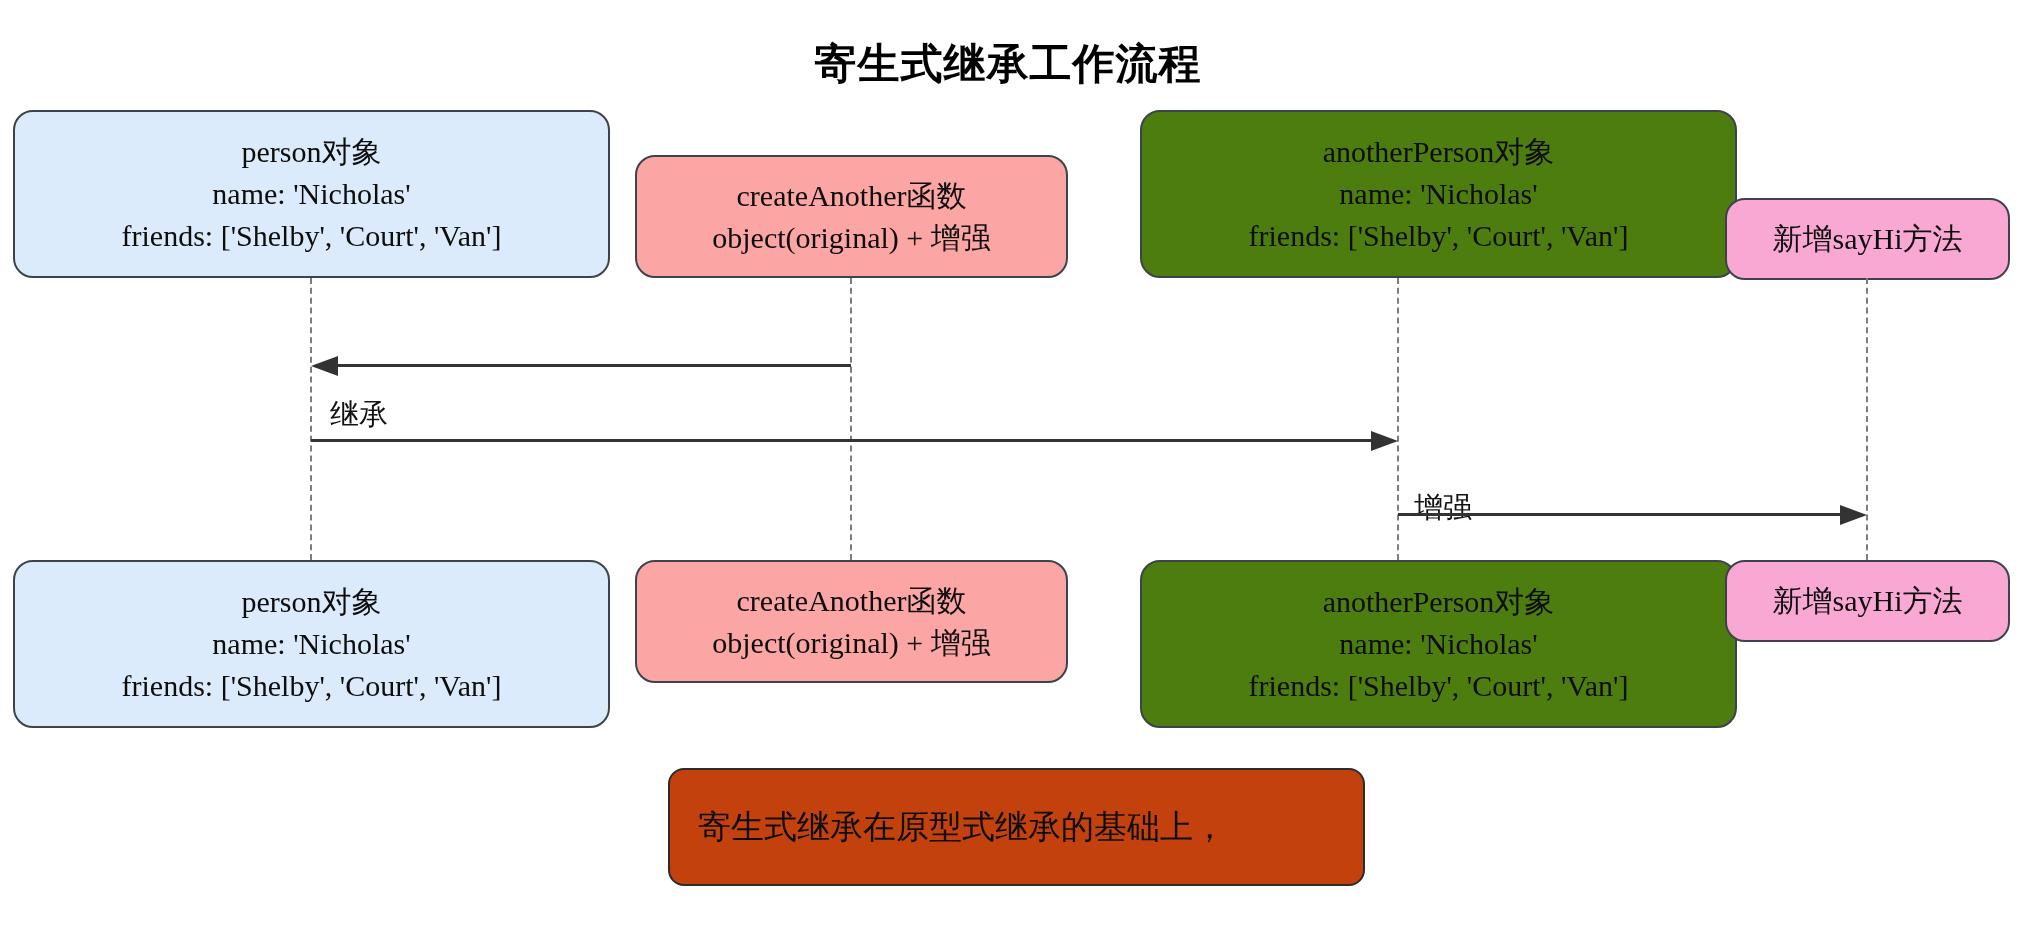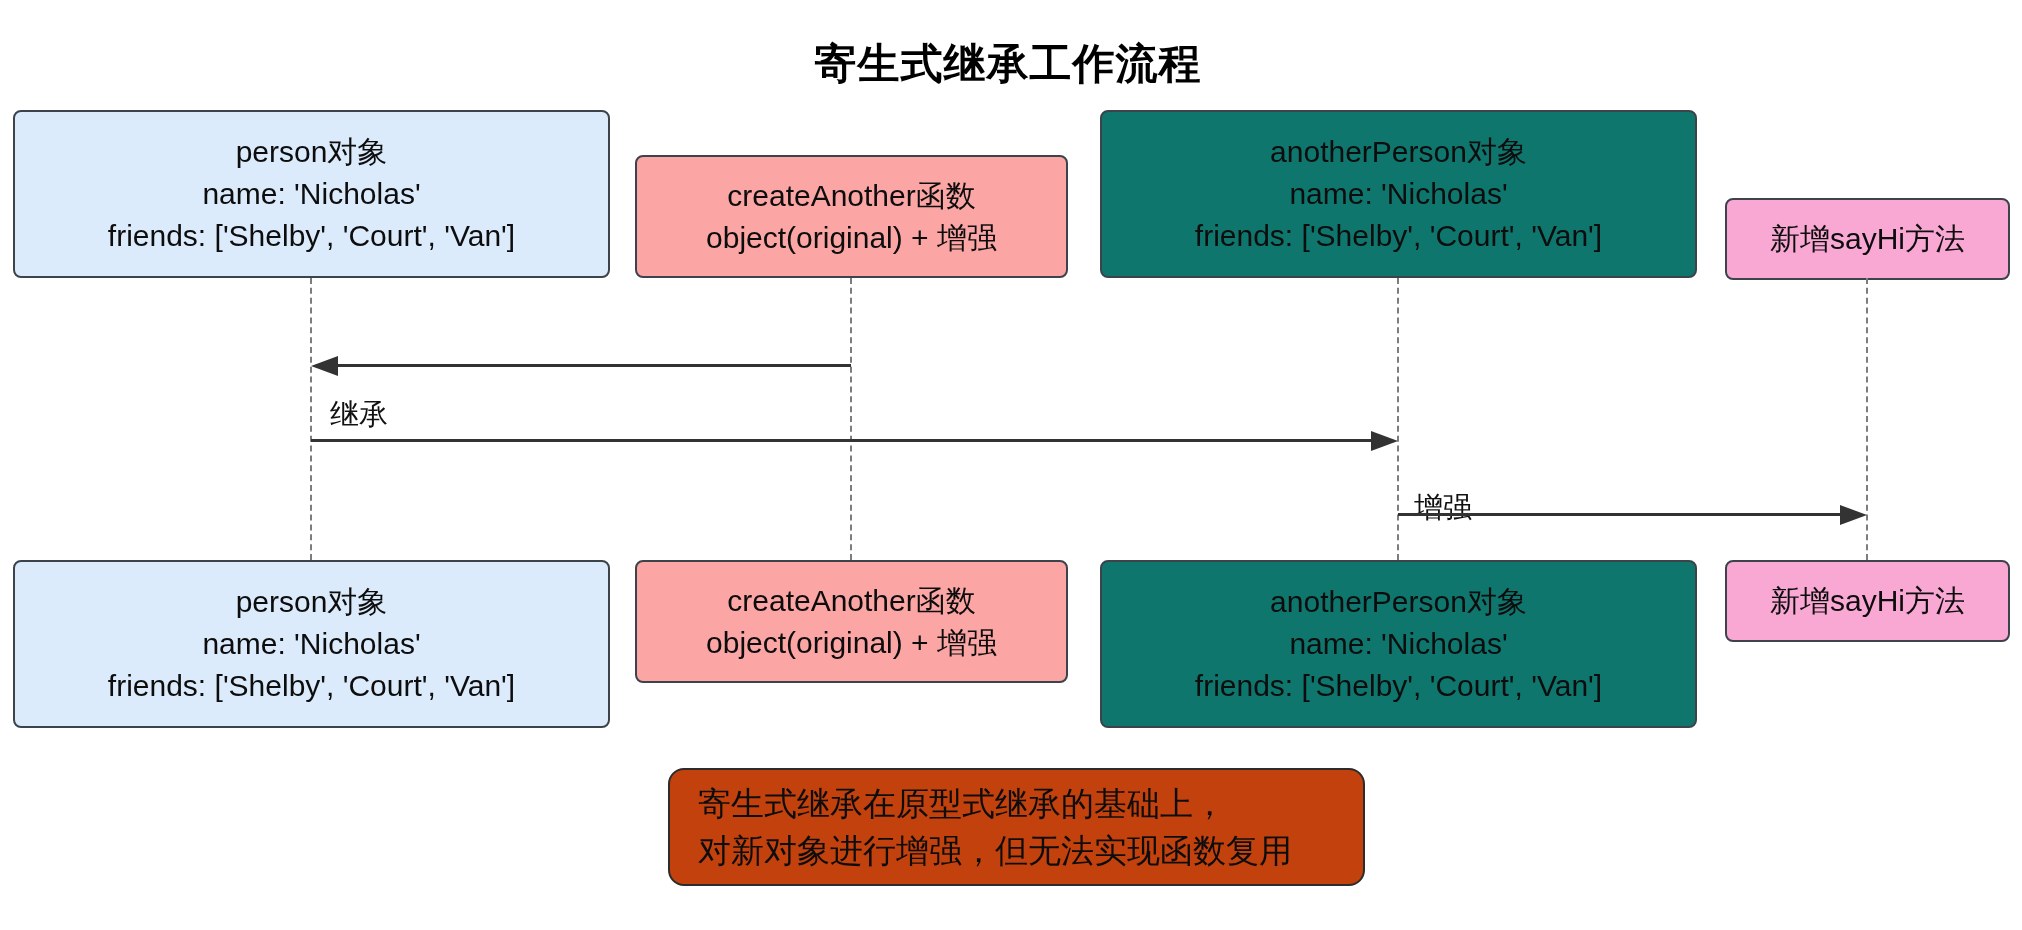--- a/index.html
+++ b/index.html
@@ -1,27 +1,27 @@
 <!DOCTYPE html>
 <html><head>
 <meta charset="utf-8">
 <style>
   html,body{margin:0;padding:0;background:#ffffff;}
   body{font-family:"Liberation Sans","DejaVu Sans",sans-serif;}
-  #canvas{position:relative;width:2016px;height:930px;background:#fff;overflow:hidden;}
+  #canvas{position:relative;width:2016px;height:930px;background:#fff;overflow:hidden;font-family:Liberation Serif, serif;}
 
   .title{position:absolute;left:0;top:36px;width:100%;text-align:center;
          font-size:42px;font-weight:bold;color:#000;letter-spacing:1px;}
 
-  .actor-box{position:absolute;border:2px solid #3d434a;border-radius:8px;
+  .actor-box{position:absolute;border:2px solid #3d434a;border-radius:20px;
              display:flex;flex-direction:column;justify-content:center;align-items:center;
              text-align:center;color:#0d0d0d;font-size:30px;line-height:42px;box-sizing:border-box;}
   .fill-blue{background:#dcebfb;}
   .fill-green{background:#fca5a5;}
-  .fill-orange{background:#0f766e;}
+  .fill-orange{background:#4d7c0f;margin-left:40px;}
   .fill-purple{background:#f9a8d4;}
 
   
   .person-top{left:13px;top:110px;width:597px;height:168px;}
   .create-top{left:635px;top:155px;width:433px;height:123px;}
   .another-top{left:1100px;top:110px;width:597px;height:168px;}
   .sayhi-top{left:1725px;top:198px;width:285px;height:82px;}
   
   .person-bottom{left:13px;top:560px;width:597px;height:168px;}
   .create-bottom{left:635px;top:560px;width:433px;height:123px;}
@@ -110,16 +110,15 @@
     <div>anotherPerson对象</div>
     <div>name: 'Nicholas'</div>
     <div>friends: ['Shelby', 'Court', 'Van']</div>
   </div>
   <div class="actor-box fill-purple sayhi-bottom">
     <div>新增sayHi方法</div>
   </div>
 
   <div class="note-box">
     <div>寄生式继承在原型式继承的基础上，</div>
-    <div>对新对象进行增强，但无法实现函数复用</div>
   </div>
 
 </div>
 
 </body></html>

